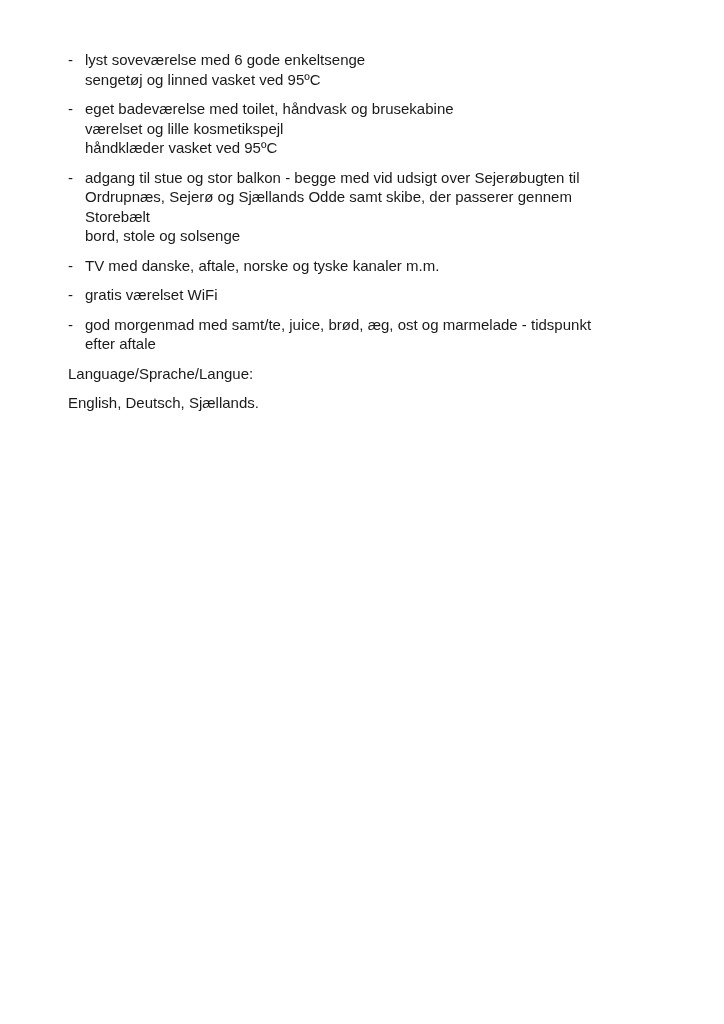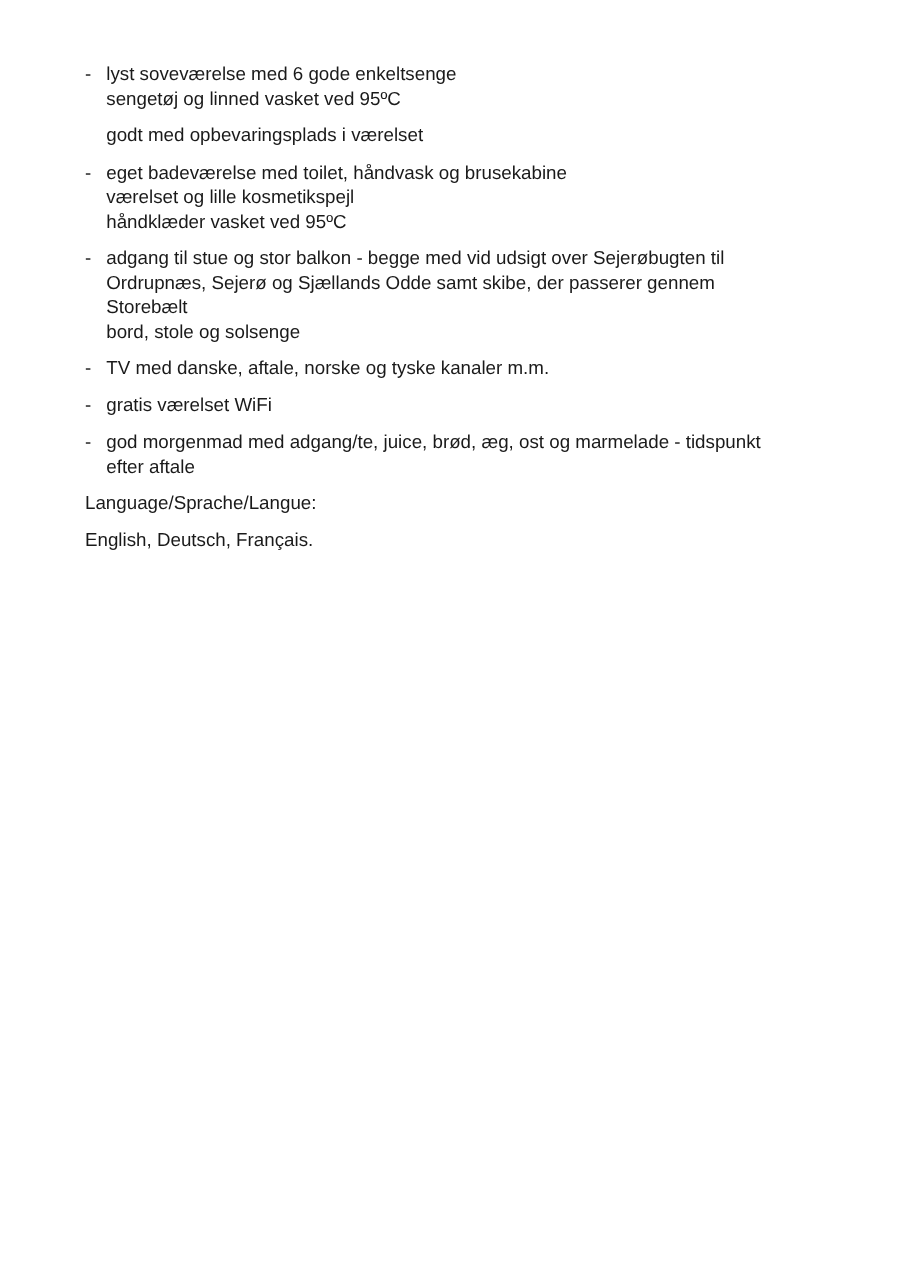--- a/index.html
+++ b/index.html
@@ -43,24 +43,20 @@
 <body style="background: rgb(255, 255, 255);">
 
 <div class="page" style="color: rgb(26, 26, 26);">
 
   <div class="para">
     <span class="dash">-</span>
     <span class="ptext">lyst soveværelse med 6 gode enkeltsenge
 sengetøj og linned vasket ved 95ºC</span>
   </div>
 
-  <div class="para">
-    <span class="dash"></span>
-    <span class="ptext">godt med opbevaringsplads i værelset</span>
-  </div>
 
   <div class="para">
     <span class="dash">-</span>
     <span class="ptext">eget badeværelse med toilet, håndvask og brusekabine
 værelset og lille kosmetikspejl
 håndklæder vasket ved 95ºC</span>
   </div>
 
   <div class="para">
     <span class="dash">-</span>
@@ -75,22 +71,22 @@
     <span class="ptext">TV med danske, aftale, norske og tyske kanaler m.m.</span>
   </div>
 
   <div class="para">
     <span class="dash">-</span>
     <span class="ptext">gratis værelset WiFi</span>
   </div>
 
   <div class="para">
     <span class="dash">-</span>
-    <span class="ptext">god morgenmad med adgang/te, juice, brød, æg, ost og marmelade - tidspunkt
+    <span class="ptext">god morgenmad med samt/te, juice, brød, æg, ost og marmelade - tidspunkt
 efter aftale</span>
   </div>
 
   <div class="lang-section">
     <div class="lang-line">Language/Sprache/Langue:</div>
-    <div class="lang-line">English, Deutsch, Français.</div>
+    <div class="lang-line">English, Deutsch, Sjællands.</div>
   </div>
 
 </div>
 
 </body></html>

